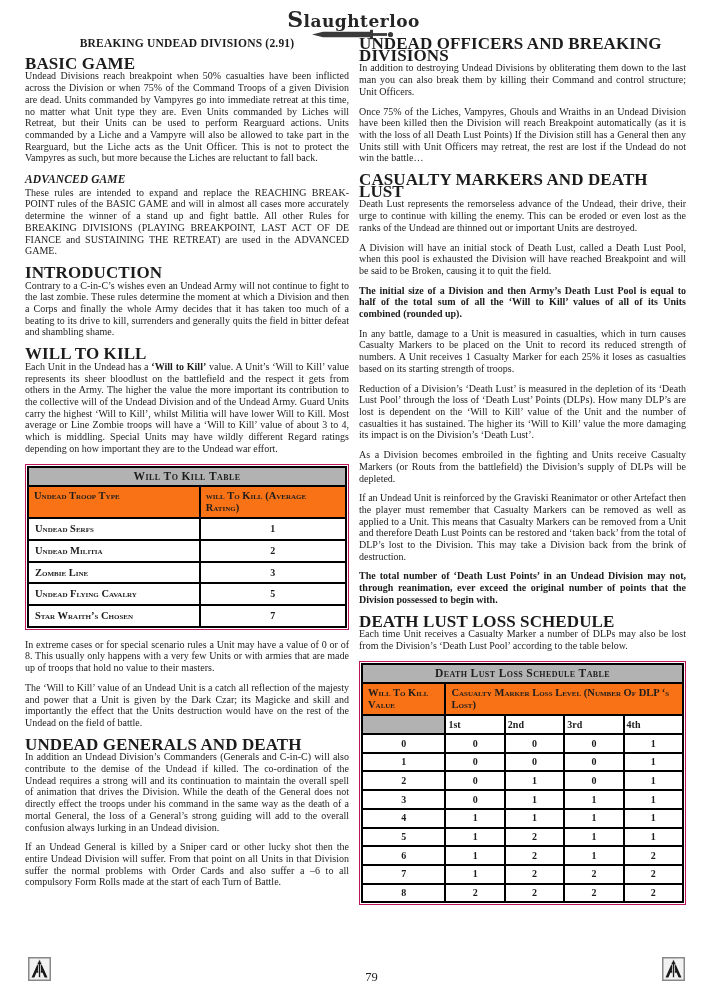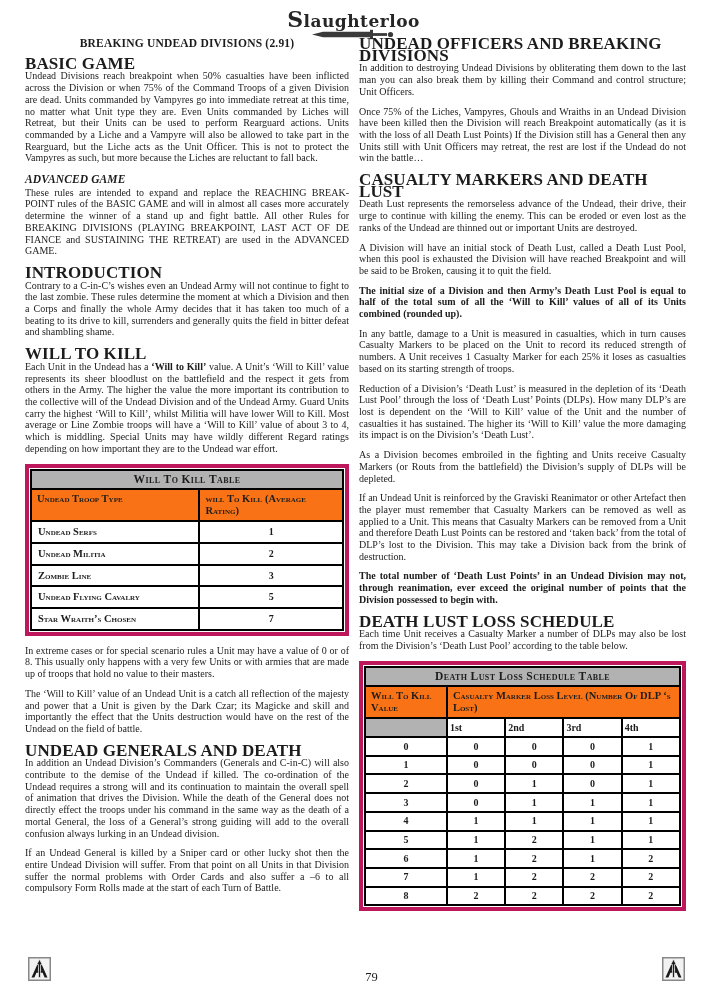--- a/index.html
+++ b/index.html
@@ -31,21 +31,21 @@
     font-size:11.5px;font-weight:bold;text-align:center;
     margin:0 0 8px 0;letter-spacing:.2px;
   }
   h2{font-size:17px;font-weight:bold;margin:10px 0 1px 0;text-align:left;letter-spacing:.1px;}
   h2.first{margin-top:0;}
   h2.italic{font-style:italic;font-size:11.5px;}
   p{margin:0 0 8px 0;}
   .bold-para{font-weight:bold;}
 
   
-  .table-wrap{border:4px solid #be185d;padding:1px;margin:9px 0 9px 0;background:#fff;}
+  .table-wrap{border:1px solid #be185d;padding:1px;margin:9px 0 9px 0;background:#fff;}
   table{width:100%;border-collapse:collapse;font-size:10px;table-layout:fixed;}
   th,td{border:2px solid #000;}
   .t-title{
     background:#b2b2b2;text-align:center;font-weight:bold;
     font-variant:small-caps;font-size:11.5px;padding:3px 2px;letter-spacing:.4px;
   }
   .t-head{
     background:#f97316;text-align:left;font-weight:bold;
     font-variant:small-caps;font-size:10.5px;padding:3px 5px;vertical-align:top;line-height:12px;
   }

